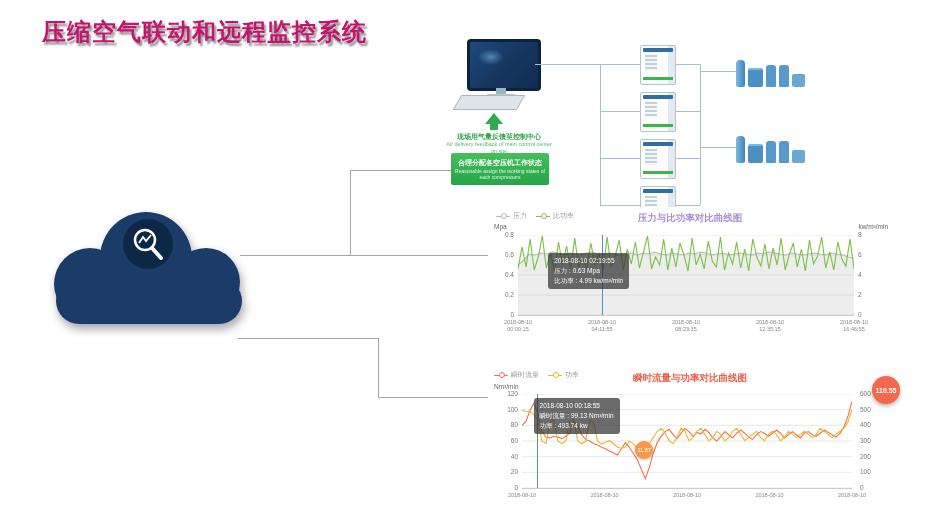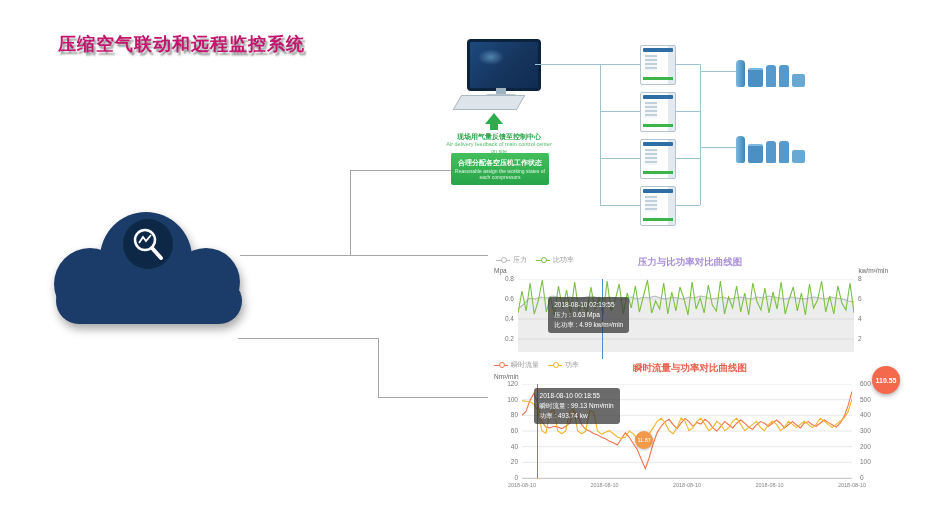--- a/index.html
+++ b/index.html
@@ -1,20 +1,20 @@
 <!DOCTYPE html>
 <html><head>
 <meta charset="utf-8">
 <style>
   html,body{margin:0;padding:0;}
   body{font-family:"Liberation Sans","DejaVu Sans",sans-serif;background:#f2f2f2;}
   .page{position:relative;width:945px;height:529px;background:#ffffff;overflow:hidden;}
 
   
-  .main-title{position:absolute;left:42px;top:16px;margin:16px;font-size:18px;font-weight:bold;
+  .main-title{position:absolute;left:42px;top:16px;margin:0;font-size:24px;font-weight:bold;
     color:#c3146e;letter-spacing:1px;text-shadow:2px 3px 2px rgba(110,110,110,0.75);}
 
   
   .cloud-wrap{position:absolute;left:38px;top:196px;width:222px;height:142px;}
   .cloud-wrap svg{filter:drop-shadow(2px 5px 5px rgba(0,0,0,0.35));}
   .cloud-label{position:absolute;left:0;top:92px;width:100%;text-align:center;color:#fff;
     font-size:19px;font-weight:bold;letter-spacing:5px;}
 
   
   .conn{position:absolute;background:#a6a6a6;}
@@ -48,22 +48,22 @@
     background:repeating-linear-gradient(180deg,#c2d0da 0 2px,#f4f7f9 2px 4px);}
   .u-stripe{position:absolute;bottom:4px;left:2px;right:2px;height:3px;background:#3cb54a;}
   .equip{position:absolute;left:281px;width:84px;height:30px;display:flex;align-items:flex-end;gap:3px;}
   .eq-tank{width:9px;height:27px;background:linear-gradient(90deg,#7cb9e0,#3f85b8);border-radius:4px 4px 2px 2px;}
   .eq-box{width:15px;height:17px;background:#4a90c2;border-radius:2px;border-top:2px solid #7cb9e0;}
   .eq-tower{width:10px;height:22px;background:#5699cc;border-radius:3px 3px 1px 1px;}
   .eq-small{width:13px;height:13px;background:#6aa8d4;border-radius:2px;}
 
   
   .chart{position:absolute;background:#fff;}
-  #chart0{left:488px;top:207px;width:404px;height:140px;margin-top:44px;}
-  #chart1{left:488px;top:352px;width:404px;height:168px;}
+  #chart0{left:488px;top:207px;width:404px;height:140px;}
+  #chart1{left:488px;top:362px;width:404px;height:168px;}
   .legend{position:absolute;display:flex;align-items:center;font-size:7px;color:#999;}
   #chart0 .legend{left:8px;top:4px;}
   #chart1 .legend{left:6px;top:8px;}
   .lg-item{display:inline-flex;align-items:center;margin-right:9px;color:#999;}
   .lg-mark{position:relative;width:14px;height:1px;background:currentColor;display:inline-block;margin-right:3px;}
   .lg-mark::after{content:"";position:absolute;left:5px;top:-2.5px;width:4px;height:4px;
     border:1px solid currentColor;border-radius:50%;background:#fff;}
   .chart-title{position:absolute;left:0;right:0;text-align:center;font-size:9.5px;font-weight:bold;}
   #chart0 .chart-title{top:5px;}
   #chart1 .chart-title{top:10px;}

